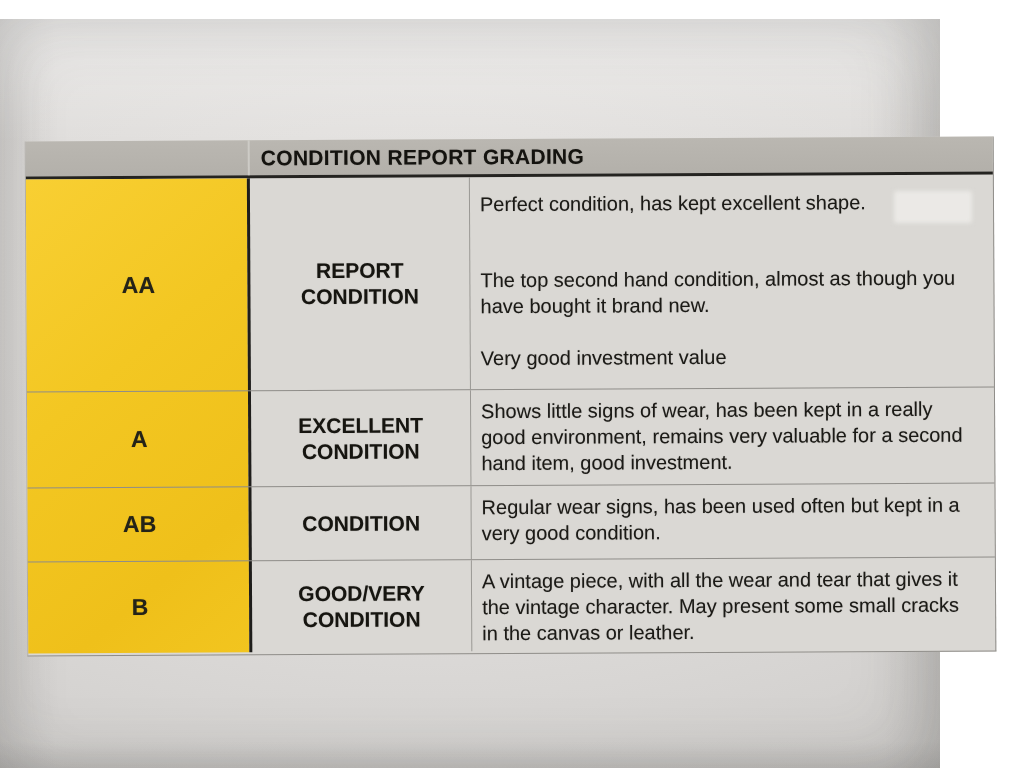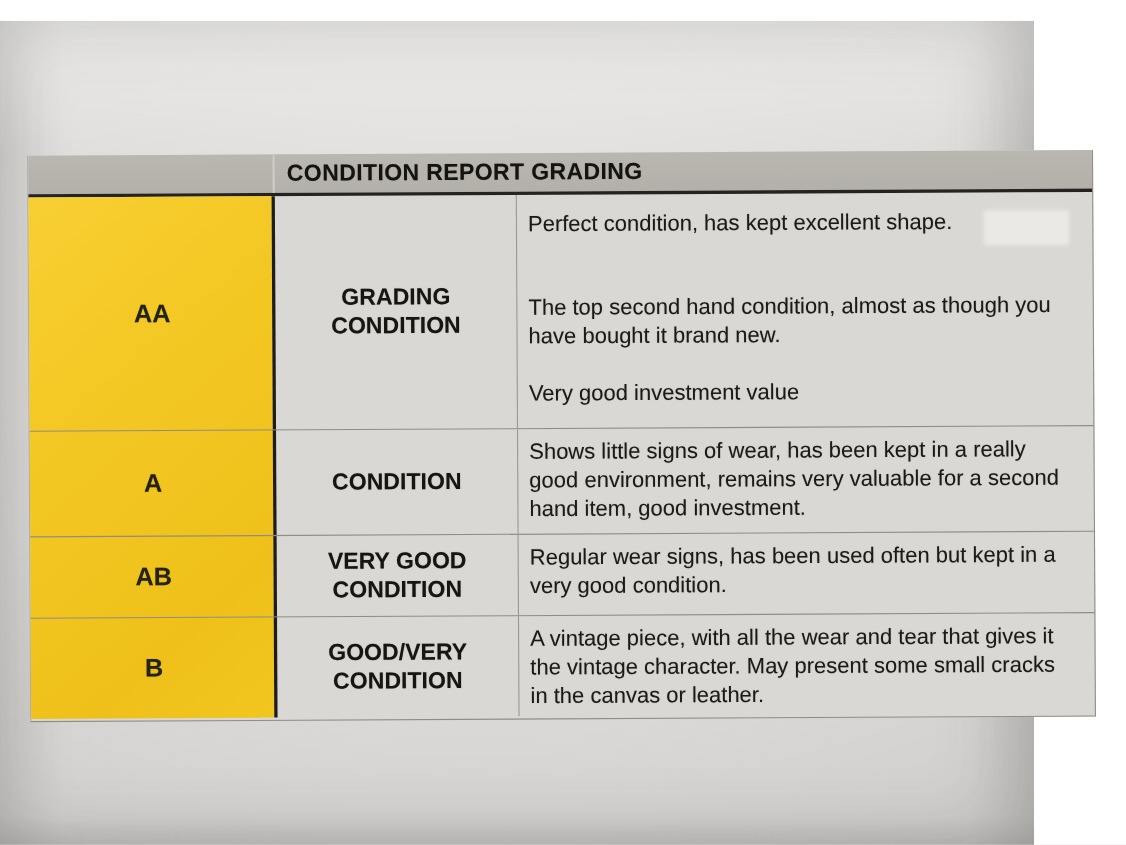--- a/index.html
+++ b/index.html
@@ -170,48 +170,48 @@
     </div>
 
     <div class="tbody">
       <div class="grade-strip"></div>
 
       <div class="row row-1">
         <div class="cell-grade">
           <span>AA</span>
         </div>
         <div class="cell-name">
-          <span>GRADING</span>
+          <span>REPORT</span>
           <span>CONDITION</span>
         </div>
         <div class="cell-desc">
           <p class="para-0">Perfect condition, has kept excellent shape.</p>
           <p class="para-1">The top second hand condition, almost as though you have bought it brand new.</p>
           <p class="para-2">Very good investment value</p>
         </div>
       </div>
 
       <div class="row row-2">
         <div class="cell-grade">
           <span>A</span>
         </div>
         <div class="cell-name">
+          <span>EXCELLENT</span>
           <span>CONDITION</span>
         </div>
         <div class="cell-desc">
           <p>Shows little signs of wear, has been kept in a really good environment, remains very valuable for a second hand item, good investment.</p>
         </div>
       </div>
 
       <div class="row row-3">
         <div class="cell-grade">
           <span>AB</span>
         </div>
         <div class="cell-name">
-          <span>VERY GOOD</span>
           <span>CONDITION</span>
         </div>
         <div class="cell-desc">
           <p>Regular wear signs, has been used often but kept in a very good condition.</p>
         </div>
       </div>
 
       <div class="row row-4">
         <div class="cell-grade">
           <span>B</span>

